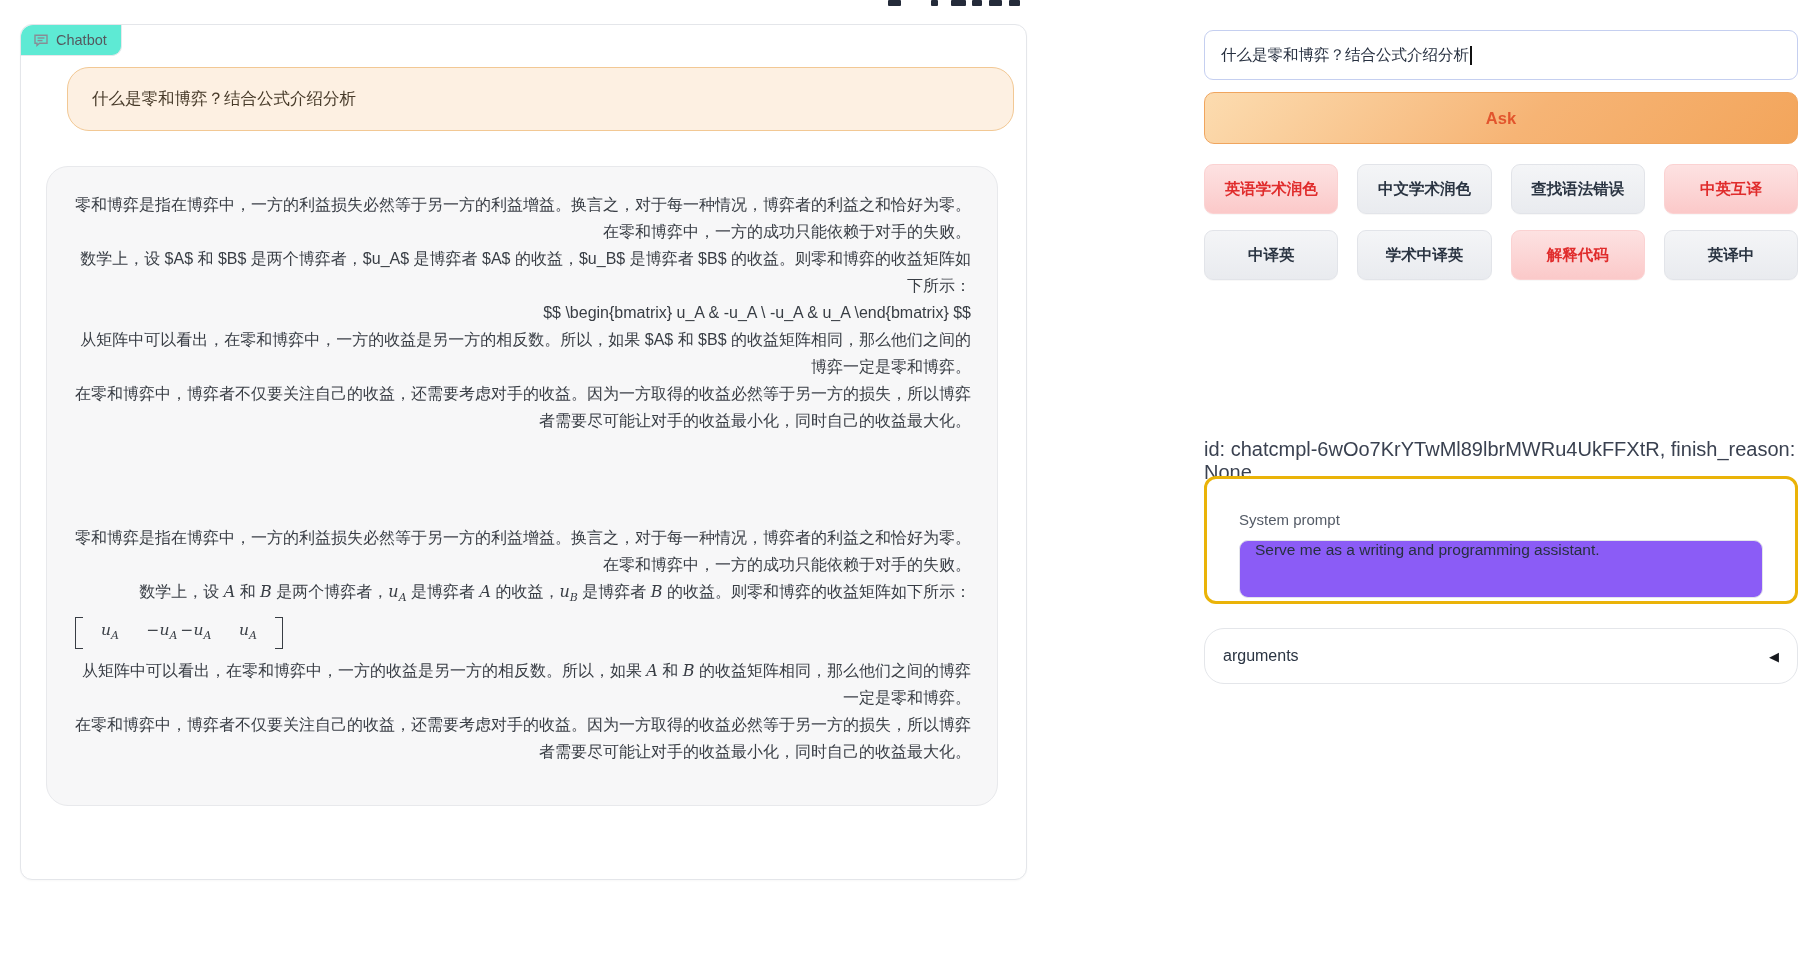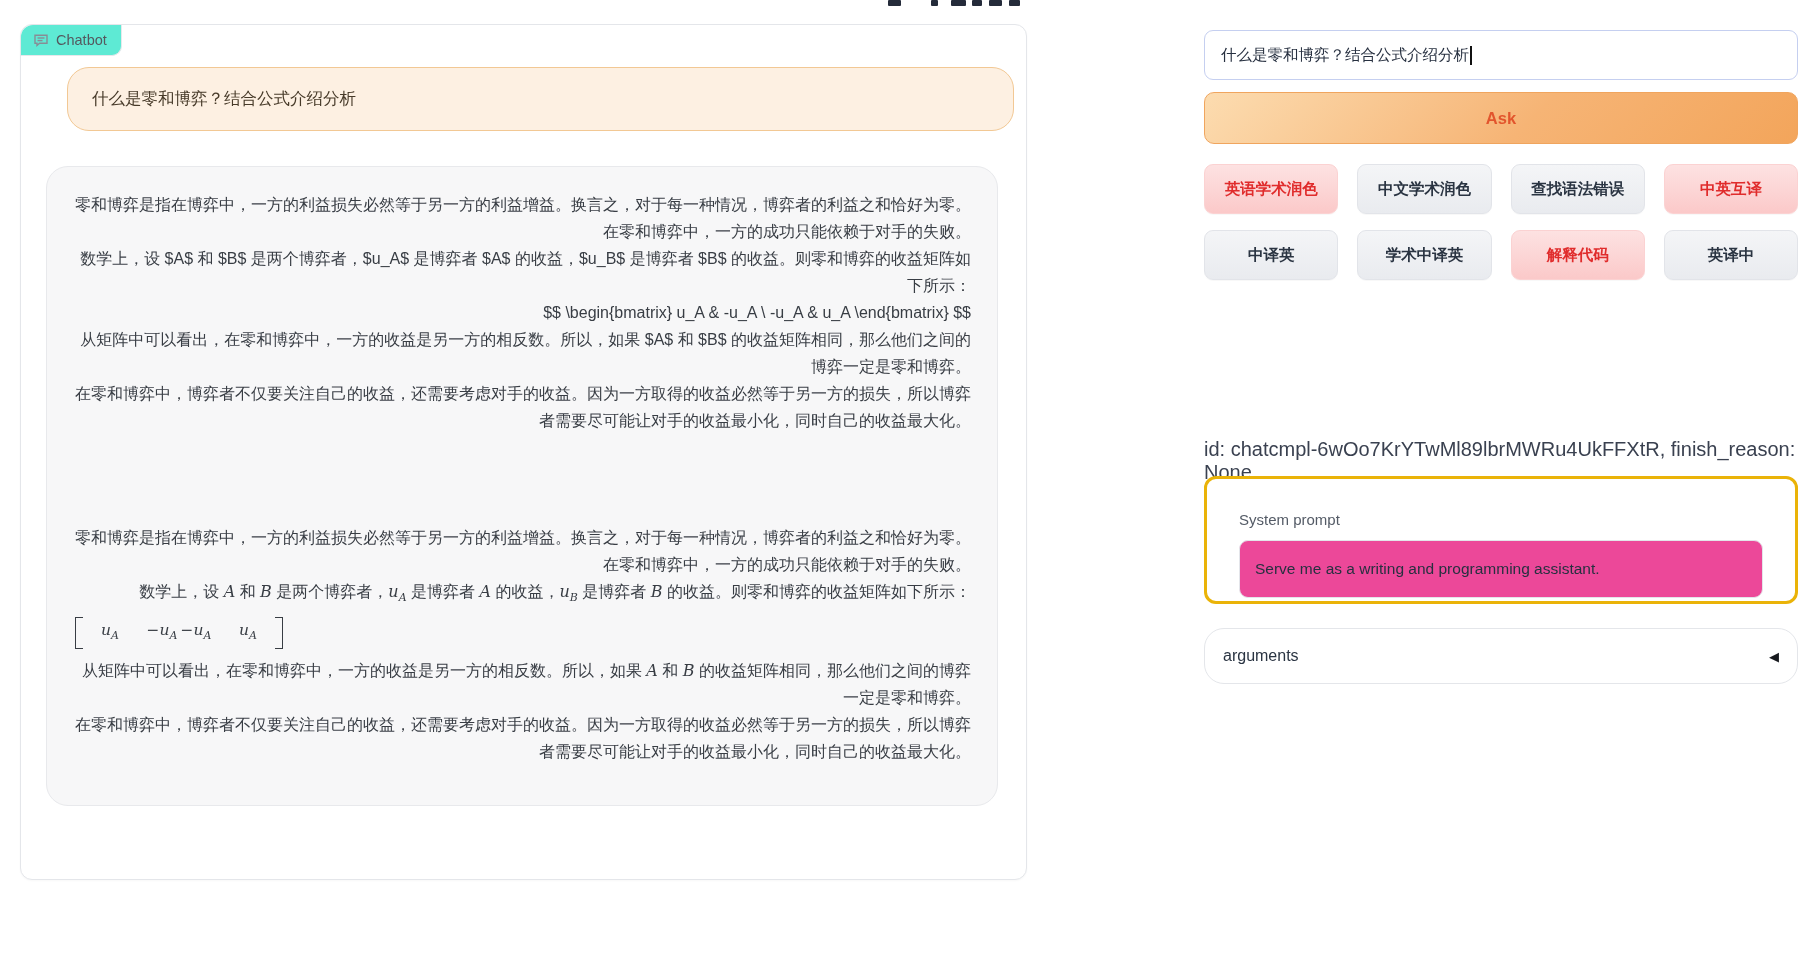--- a/index.html
+++ b/index.html
@@ -50,21 +50,21 @@
   .qbtn{height:50px;box-sizing:border-box;border-radius:9px;display:flex;align-items:center;justify-content:center;
     font-size:15.5px;font-weight:700;color:#2a3442;cursor:pointer;
     background:linear-gradient(180deg,#f4f5f7 0%,#e9ebef 100%);border:1px solid #e2e4e9;
     box-shadow:0 1px 1px rgba(0,0,0,.03);}
   .qbtn.accent{background:linear-gradient(180deg,#fde2e2 0%,#fbc9c9 100%);border:1px solid #fbd2d2;color:#e02c2c;}
   .status-line{position:absolute;left:0;top:438px;width:100%;font-size:20px;color:#3a4150;}
   .sys-card{position:absolute;left:0;top:476px;width:100%;height:128px;box-sizing:border-box;
     background:#fff;border:3px solid #eab308;border-radius:12px;padding:32px;}
   .sys-label{font-size:15px;color:#545b66;}
   .sys-input{margin-top:12px;height:58px;box-sizing:border-box;border:1px solid #e3e5ea;border-radius:9px;
-    display:flex;align-items:center;padding:0 15px;font-size:15.5px;color:#273040;background:#ec4899;cursor:text;}
+    display:flex;padding:0 15px;font-size:15.5px;color:#273040;background:#8b5cf6;cursor:text;}
   .accordion{position:absolute;left:0;top:628px;width:100%;height:56px;box-sizing:border-box;
     background:#fff;border:1px solid #e4e6ea;border-radius:20px;display:flex;align-items:center;
     justify-content:space-between;padding:0 18px;font-size:16px;color:#2a3442;cursor:pointer;}
   .acc-arrow{font-size:13px;color:#16181d;}
 </style>
 </head>
 <body>
 
 <div>
   <span class="title-frag" style="left:888px;width:13px;"></span>

